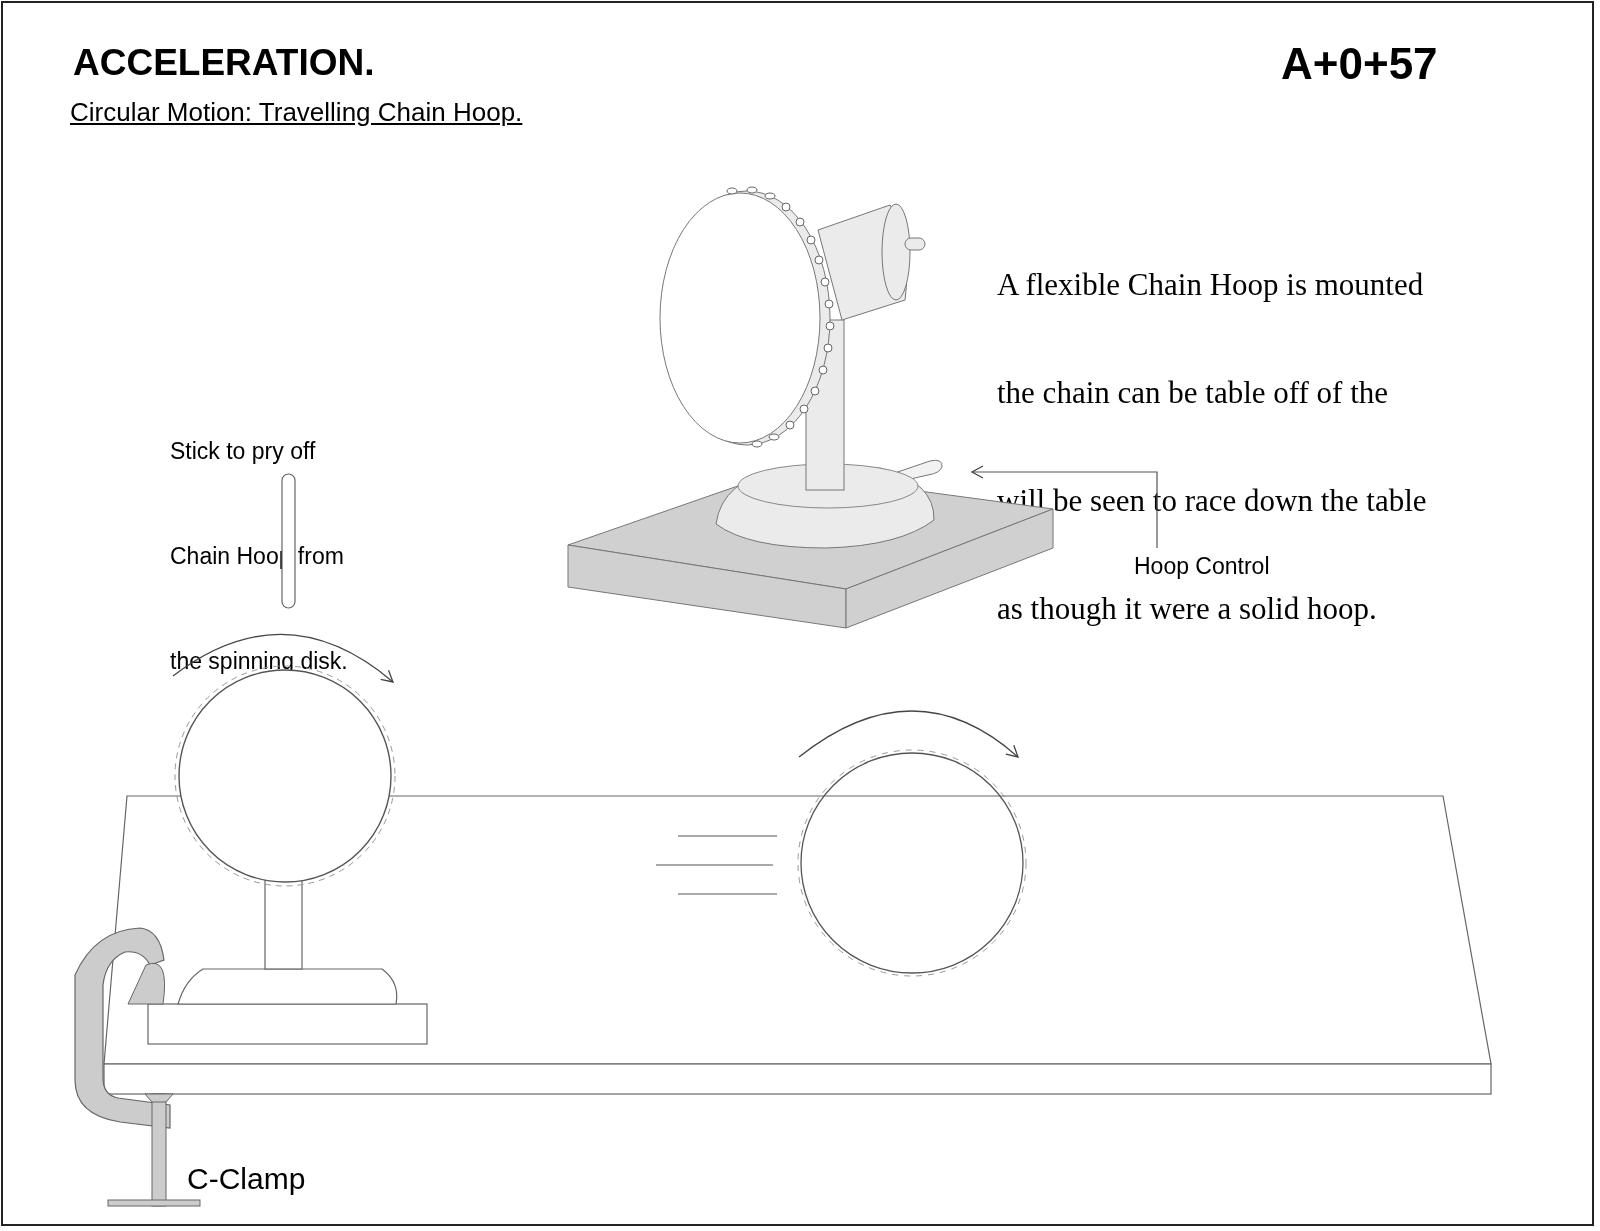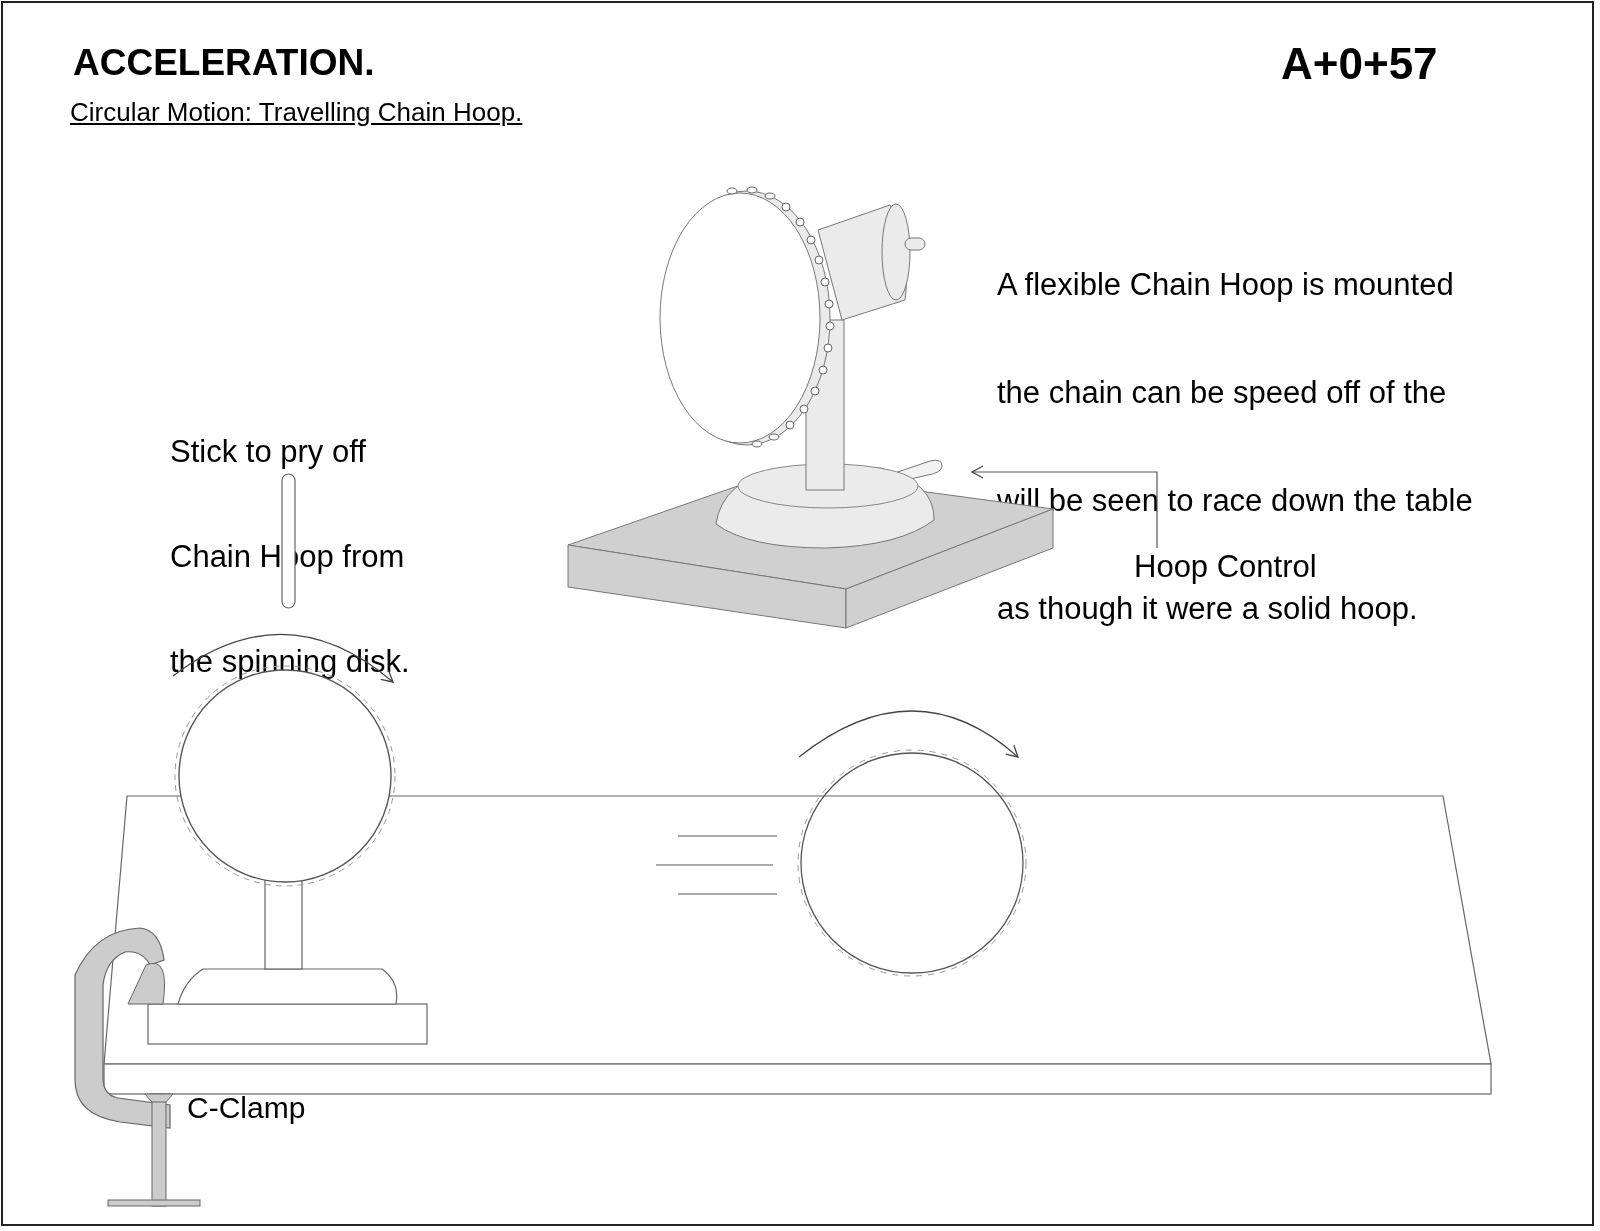--- a/index.html
+++ b/index.html
@@ -2,48 +2,48 @@
 <html><head>
 <meta charset="utf-8">
 <style>
   html, body { margin:0; padding:0; background:#ffffff; }
   body { width:1600px; height:1231px; overflow:hidden; position:relative; font-family:"Liberation Sans", sans-serif; color:#000; }
   .frame { position:absolute; left:1px; top:1px; width:1593px; height:1225px; border:2px solid #222; box-sizing:border-box; }
   .txt { position:absolute; white-space:pre; line-height:1.0; }
   .section-title { left:73px; top:44px; font-size:37px; font-weight:bold; }
   .doc-id { left:1281px; top:42px; font-size:44px; font-weight:bold; }
   .subtitle { left:70px; top:99px; font-size:26px;text-decoration:underline; }
-  .desc { left:997px; top:195px; font-size:31px; line-height:36px; }
-  .label { font-size:31px; line-height:35px; }
+  .desc { left:997px; top:195px; font-size:31px; line-height:36px;font-family:Liberation Serif, serif; }
+  .label { font-size:23px; line-height:35px; }
   svg.art { position:absolute; left:0; top:0; }
 </style>
 </head>
 <body>
 
 <div class="frame"></div>
 
 <div class="txt section-title">ACCELERATION.</div>
 <div class="txt doc-id">A+0+57</div>
 <div class="txt subtitle">Circular Motion: Travelling Chain Hoop.</div>
 
 <div class="txt desc">
   <div>A flexible Chain Hoop is mounted</div>
-  <div>the chain can be speed off of the</div>
+  <div>the chain can be table off of the</div>
   <div>will be seen to race down the table</div>
   <div>as though it were a solid hoop.</div>
 </div>
 
 <div class="txt label" style="left:170px; top:364px;">
   <div>Stick to pry off</div>
   <div>Chain Hoop from</div>
   <div>the spinning disk.</div>
 </div>
 <div class="txt label" style="left:1134px; top:549px;">Hoop Control</div>
 <div class="txt label" style="left:1067px; top:845px;">Chain Hoop</div>
-<div class="txt label" style="left:187px; top:1090px; font-size:30px;">C-Clamp</div>
+<div class="txt label" style="left:187px; top:1161px; font-size:30px;">C-Clamp</div>
 
 <svg class="art" width="1600" height="1231" viewBox="0 0 1600 1231">
   <defs>
     <marker id="arrowOpen" markerWidth="14" markerHeight="14" refX="12" refY="7" orient="auto" markerUnits="userSpaceOnUse">
       <path d="M1,1 L12,7 L1,13" fill="none" stroke="#444" stroke-width="1.3"></path>
     </marker>
   </defs>
 
   <g>
 

